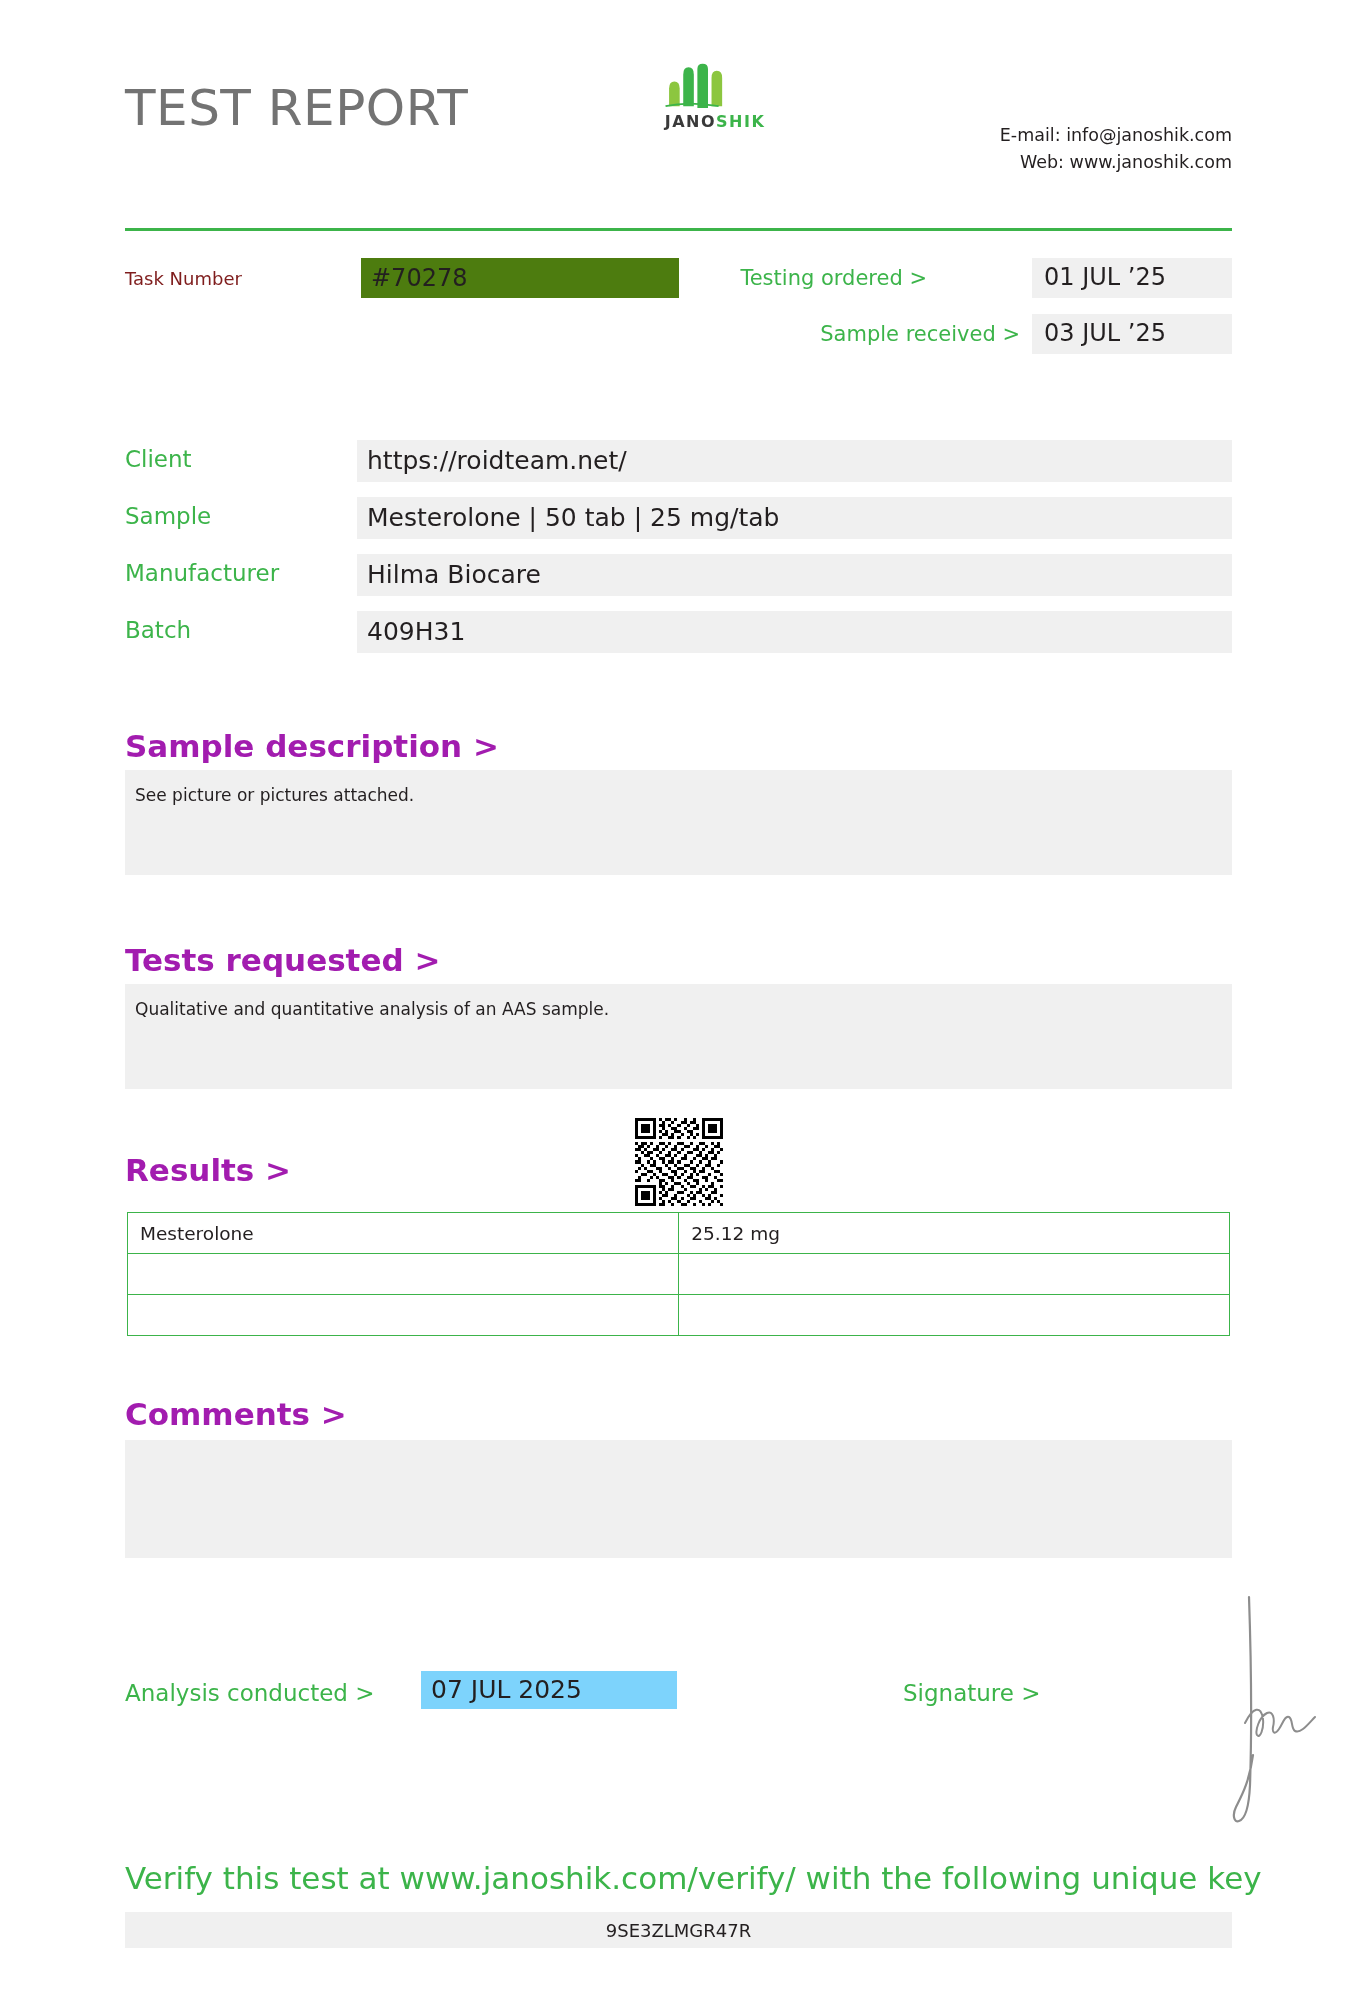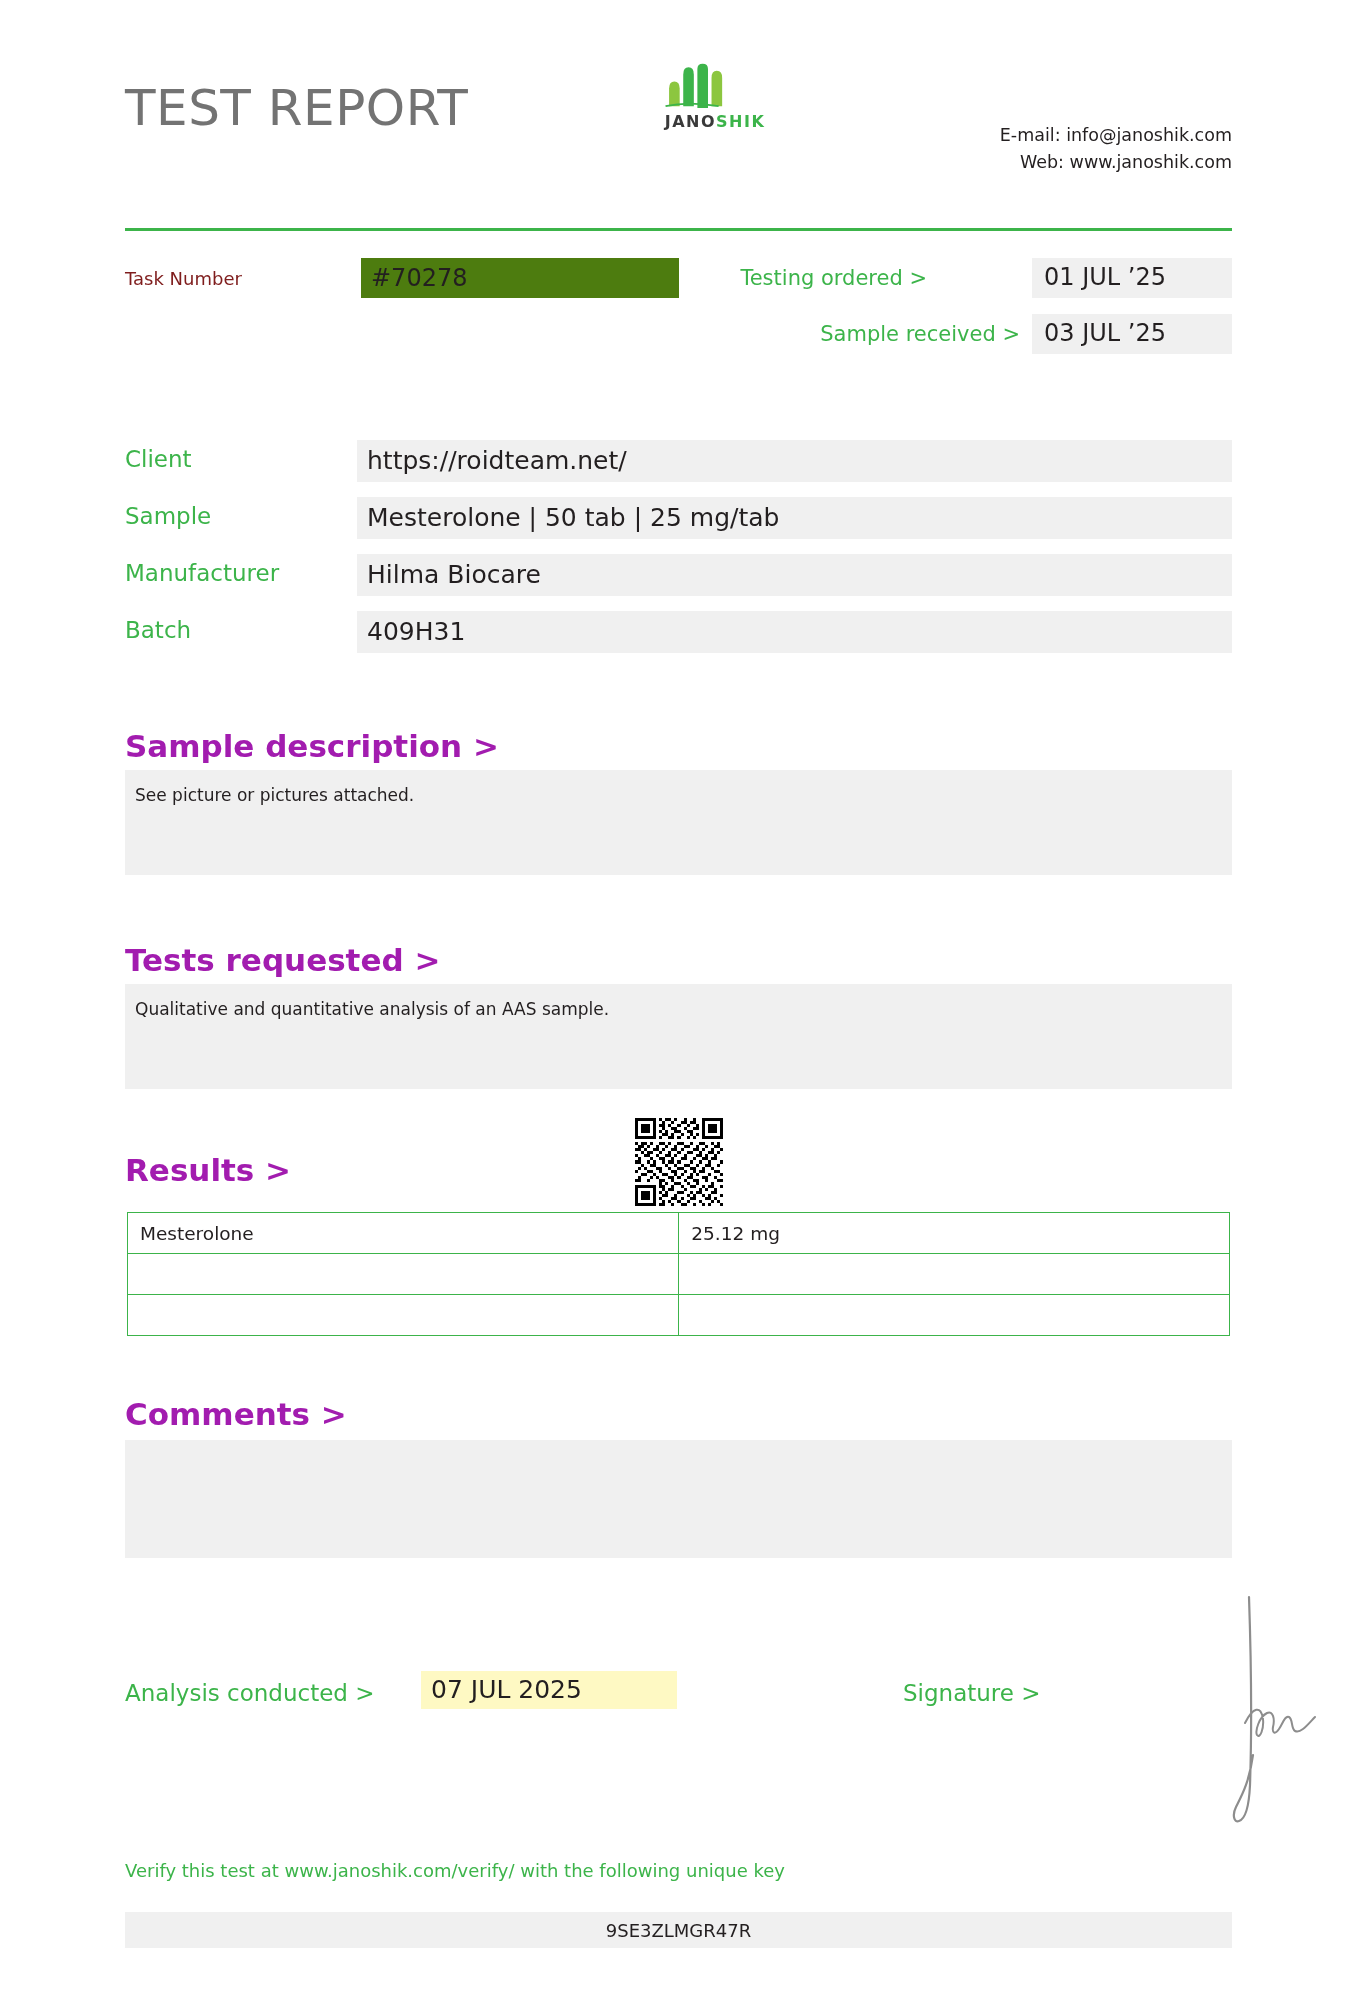--- a/index.html
+++ b/index.html
@@ -257,21 +257,21 @@
     font-size: 23px;
     color: #3cb44a;
     white-space: nowrap;
   }
   .analysis-value {
     position: absolute;
     left: 296px;
     top: 1671px;
     width: 256px;
     height: 38px;
-    background: #fef9c3;
+    background: #7dd3fc;
     font-size: 25px;
     padding: 4px 0 0 10px;
     box-sizing: border-box;
   }
   .signature-label {
     position: absolute;
     left: 778px;
     top: 1680px;
     font-size: 23px;
     color: #3cb44a;
@@ -282,21 +282,21 @@
     top: 1595px;
     width: 120px;
     height: 230px;
   }
 
   
   .verify {
     position: absolute;
     left: 0;
     top: 1860px;
-    font-size: 18px;
+    font-size: 31px;
     color: #3cb44a;
     white-space: nowrap;
   }
   .key-box {
     position: absolute;
     left: 0;
     top: 1912px;
     width: 1107px;
     height: 36px;
     background: #f0f0f0;

